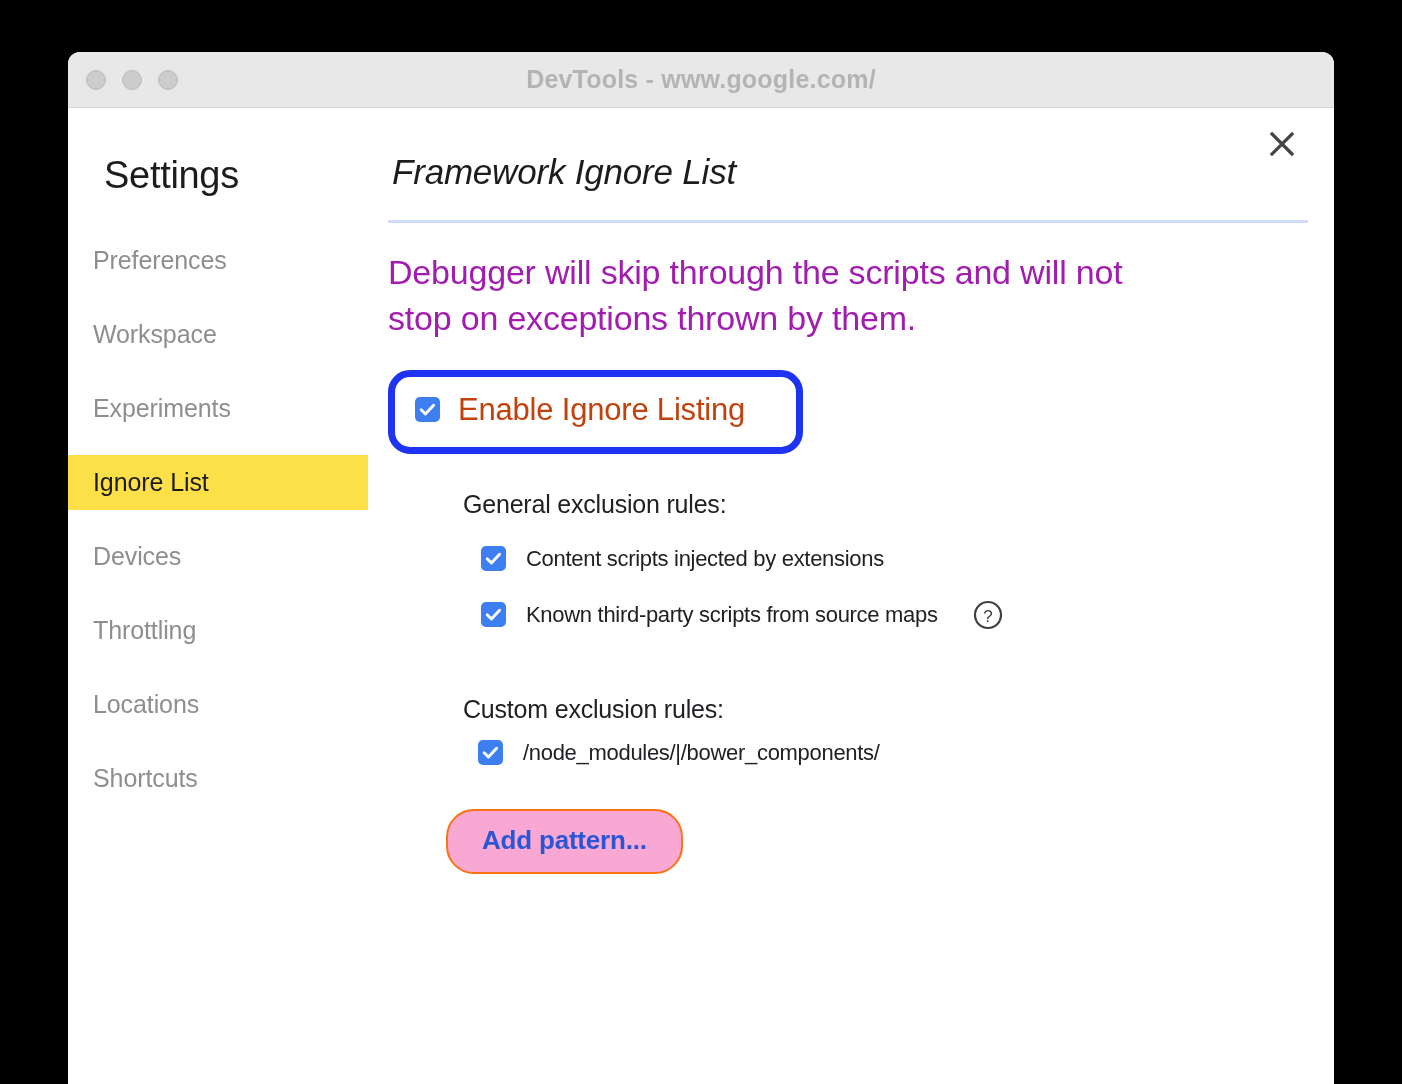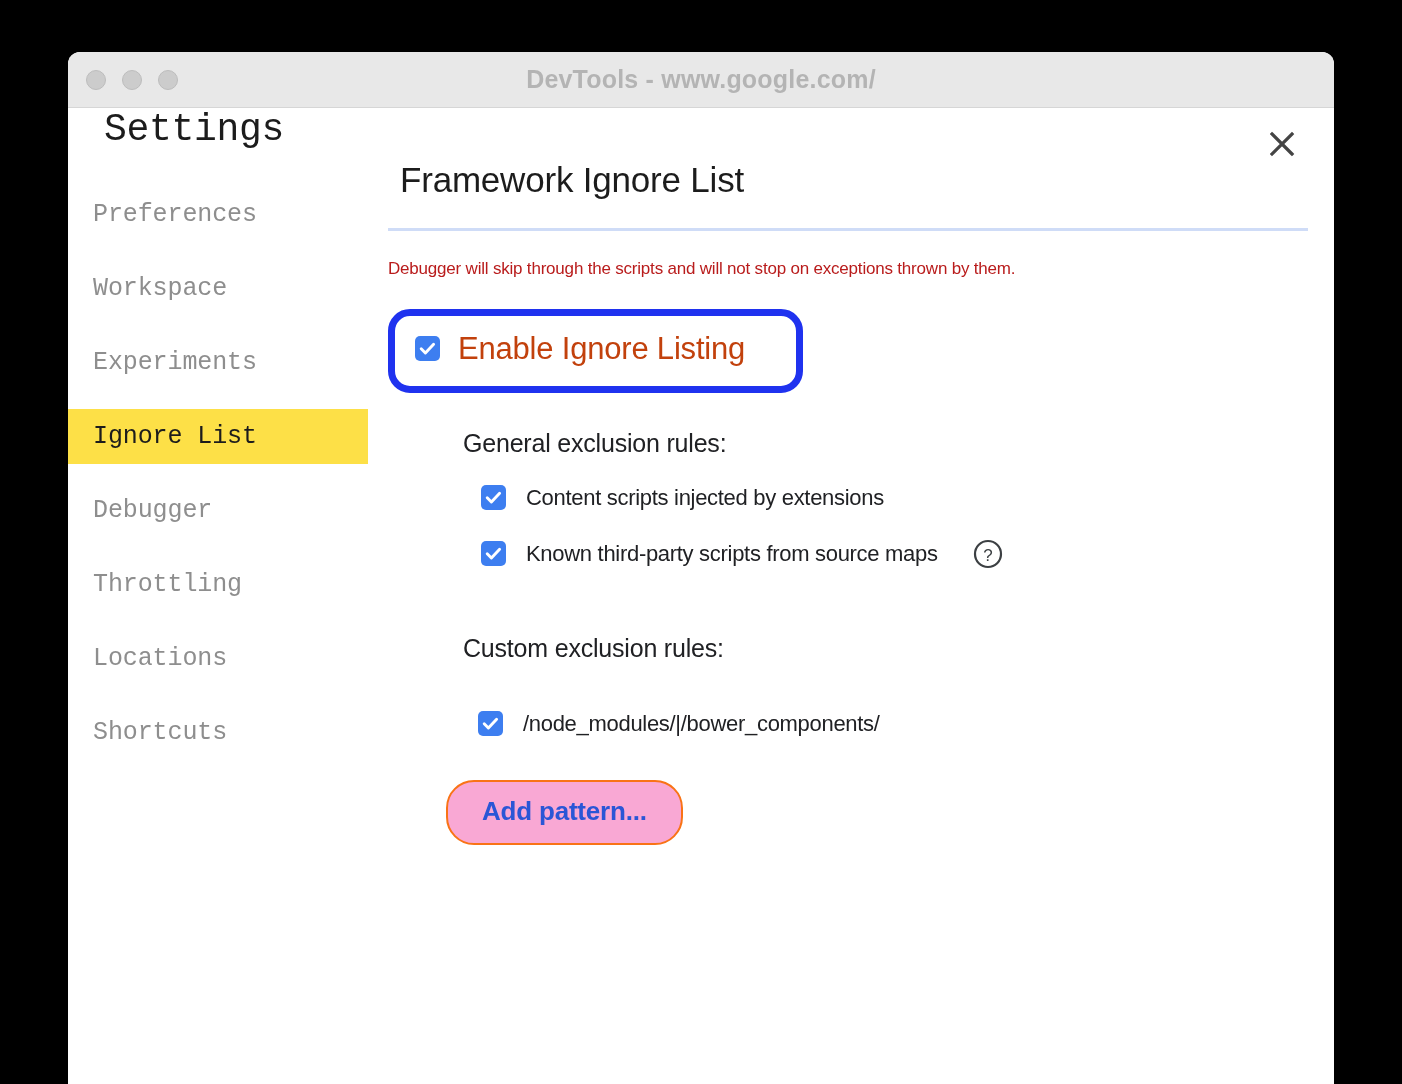--- a/index.html
+++ b/index.html
@@ -67,22 +67,22 @@
   .window-body {
     display: flex;
     height: 891px;
     position: relative;
   }
 
   
   .sidebar {
     width: 300px;
     flex: 0 0 300px;
+    padding-top: 46px;
     box-sizing: border-box;
-    font-family: Liberation Mono, monospace;
   }
   .settings-heading {
     font-size: 38px;
     color: #1c1c1c;
     font-weight: normal;
     padding-left: 36px;
     margin: 0 0 36px 0;
     letter-spacing: -0.3px;
   }
   .nav-item {
@@ -113,32 +113,33 @@
     height: 40px;
     display: flex;
     align-items: center;
     justify-content: center;
     cursor: pointer;
   }
   .panel-title {
     font-size: 35px;
     color: #1c1c1c;
     font-weight: normal;
-    margin: 12px;
-    letter-spacing: -0.2px;
+    margin: 4px;
+    letter-spacing: -0.2px;
+    font-style: italic;
   }
   .divider {
     height: 3px;
     background: #cfdcf7;
     margin: 28px 0 0 0;
     width: 920px;
   }
   .description {
-    font-size: 17px;
-    color: #b91c1c;
+    font-size: 34px;
+    color: #a21caf;
     line-height: 1.35;
     margin: 27px 0 8px 0;
     max-width: 800px;
     letter-spacing: -0.2px;
   }
 
   
   .enable-wrap {
     position: relative;
     margin-top: 28px;
@@ -204,21 +205,21 @@
   .help-icon {
     margin-left: 14px;
     display: inline-flex;
     align-items: center;
     cursor: pointer;
   }
   .custom-label {
     margin-top: 64px;
   }
   .rule-row.custom {
-    margin-top: 48px;
+    margin-top: 16px;
     margin-left: 90px;
   }
   .add-pattern {
     margin: 43px 0 0 58px;
     display: inline-block;
     border: 2px solid #f97316;
     border-radius: 28px;
     background: #f9a8d4;
     color: #2a56d6;
     font-size: 26px;
@@ -243,21 +244,21 @@
   </div>
 
   <div class="window-body">
 
     <div class="sidebar">
       <h1 class="settings-heading">Settings</h1>
       <div class="nav-item">Preferences</div>
       <div class="nav-item">Workspace</div>
       <div class="nav-item">Experiments</div>
       <div class="nav-item selected">Ignore List</div>
-      <div class="nav-item">Debugger</div>
+      <div class="nav-item">Devices</div>
       <div class="nav-item">Throttling</div>
       <div class="nav-item">Locations</div>
       <div class="nav-item">Shortcuts</div>
     </div>
 
     <div class="content">
 
       <div class="close-button">
         <svg width="30" height="30" viewBox="0 0 30 30">
           <path d="M5 5 L25 25 M25 5 L5 25" stroke="#444444" stroke-width="3.2" stroke-linecap="square" fill="none"></path>

